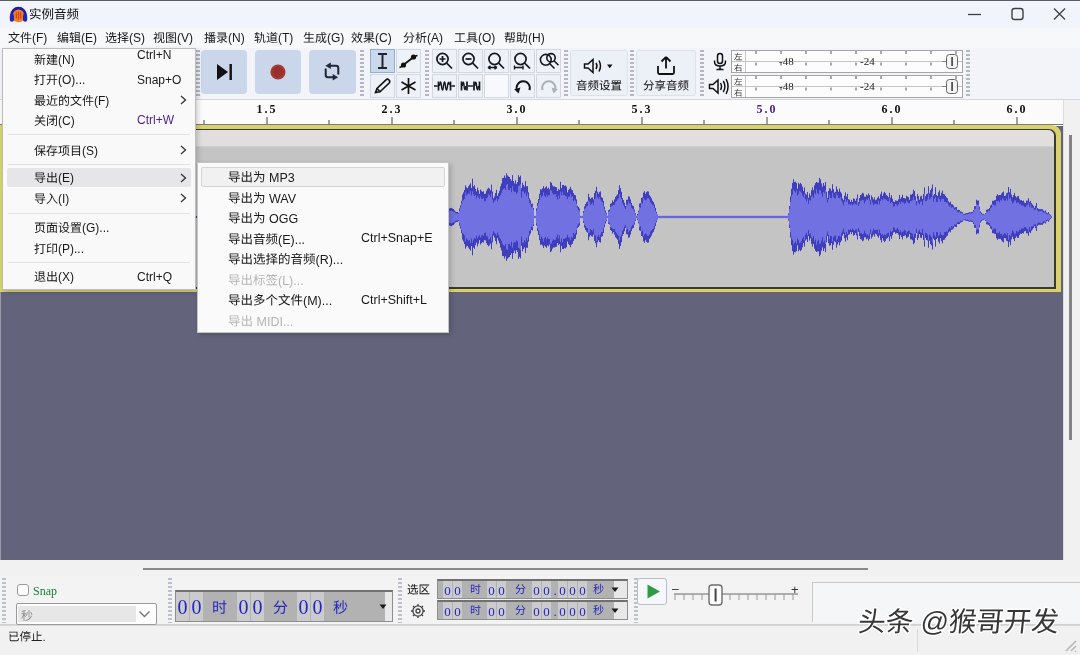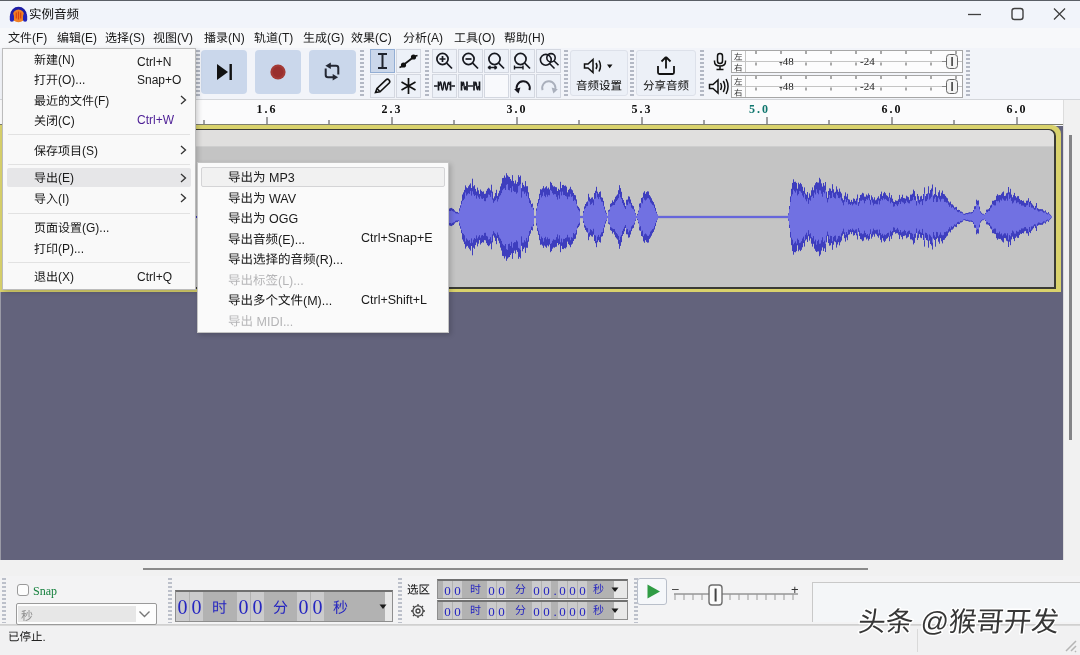--- a/index.html
+++ b/index.html
@@ -330,46 +330,46 @@
       <path d="M321 17 V24"></path>
       <path d="M383 20 V24"></path>
       <path d="M446 17 V24"></path>
       <path d="M508 20 V24"></path>
       <path d="M571 17 V24"></path>
       <path d="M633 20 V24"></path>
       <path d="M696 17 V24"></path>
       <path d="M758 20 V24"></path>
       <path d="M821 17 V24"></path>
     </svg>
-    <div class="abs" style="left:249px;top:102px;width:36px;text-align:center;font:bold 12px 'Liberation Serif',serif;color:#111;letter-spacing:2px">1.6</div>
+    <div class="abs" style="left:249px;top:102px;width:36px;text-align:center;font:bold 12px 'Liberation Serif',serif;color:#111;letter-spacing:2px">1.5</div>
     <div class="abs" style="left:374px;top:102px;width:36px;text-align:center;font:bold 12px 'Liberation Serif',serif;color:#111;letter-spacing:2px">2.3</div>
     <div class="abs" style="left:499px;top:102px;width:36px;text-align:center;font:bold 12px 'Liberation Serif',serif;color:#111;letter-spacing:2px">3.0</div>
     <div class="abs" style="left:624px;top:102px;width:36px;text-align:center;font:bold 12px 'Liberation Serif',serif;color:#111;letter-spacing:2px">5.3</div>
-    <div class="abs" style="left:749px;top:102px;width:36px;font:bold 12px 'Liberation Serif',serif;color:#0f766e;letter-spacing:2px">5.0</div>
+    <div class="abs" style="left:749px;top:102px;width:36px;text-align:center;font:bold 12px 'Liberation Serif',serif;color:#4c1d95;letter-spacing:2px">5.0</div>
     <div class="abs" style="left:874px;top:102px;width:36px;text-align:center;font:bold 12px 'Liberation Serif',serif;color:#111;letter-spacing:2px">6.0</div>
     <div class="abs" style="left:999px;top:102px;width:36px;text-align:center;font:bold 12px 'Liberation Serif',serif;color:#111;letter-spacing:2px">6.0</div>
     <div class="abs" style="left:0;top:125px;width:1061px;height:167px;background:#d9d26c;border-top-right-radius:9px"></div>
 <div class="abs" style="left:2px;top:129px;width:1054px;height:160px;background:#3a3a35;border-top-right-radius:7px"></div>
 <div class="abs" style="left:3px;top:130px;width:1051px;height:157px;background:#c4c4c4;border-top-right-radius:6px"></div>
 <div class="abs" style="left:3px;top:130px;width:1051px;height:17px;background:#e0dfde;border-top-right-radius:6px;border-bottom:1px solid #cecece"></div>
     <svg class="abs" style="left:0;top:0" width="1062" height="292">
       <rect x="143" y="216" width="909" height="2" fill="#3535bb"></rect>
       <path d="M443.5 213.2V220.8M444.5 212.5V221.5M445.5 212.4V221.6M446.5 211.4V222.6M447.5 211.8V222.2M448.5 210.4V223.6M449.5 208.5V225.5M450.5 208.1V225.9M451.5 207.9V226.1M452.5 208.6V225.4M453.5 209.0V225.0M454.5 210.3V223.7M455.5 211.5V222.5M456.5 211.9V222.1M457.5 211.9V222.1M458.5 212.8V221.2M459.5 208.3V225.7M460.5 205.3V228.7M461.5 200.8V233.2M462.5 194.5V239.5M463.5 192.4V241.6M464.5 189.9V244.1M465.5 185.4V248.6M466.5 187.4V246.6M467.5 188.1V245.9M468.5 186.3V247.7M469.5 184.8V249.2M470.5 183.4V250.6M471.5 188.0V246.0M472.5 178.7V255.3M473.5 186.3V247.7M474.5 185.2V248.8M475.5 188.9V245.1M476.5 191.5V242.5M477.5 187.6V246.4M478.5 190.3V243.7M479.5 193.9V240.1M480.5 189.5V244.5M481.5 190.9V243.1M482.5 191.8V242.2M483.5 191.4V242.6M484.5 193.9V240.1M485.5 193.6V240.4M486.5 190.8V243.2M487.5 188.9V245.1M488.5 187.8V246.2M489.5 188.6V245.4M490.5 190.3V243.7M491.5 184.7V249.3M492.5 191.6V242.4M493.5 198.4V235.6M494.5 196.4V237.6M495.5 193.0V241.0M496.5 189.8V244.2M497.5 195.9V238.1M498.5 193.3V240.7M499.5 190.7V243.3M500.5 186.4V247.6M501.5 183.5V250.5M502.5 178.1V255.9M503.5 177.9V256.1M504.5 175.5V258.5M505.5 177.6V256.4M506.5 173.2V260.8M507.5 175.3V258.7M508.5 176.5V257.5M509.5 177.0V257.0M510.5 179.0V255.0M511.5 180.7V253.3M512.5 175.1V258.9M513.5 181.0V253.0M514.5 183.4V250.6M515.5 180.4V253.6M516.5 183.8V250.2M517.5 182.1V251.9M518.5 175.2V258.8M519.5 177.1V256.9M520.5 175.6V258.4M521.5 188.1V245.9M522.5 182.7V251.3M523.5 185.0V249.0M524.5 186.5V247.5M525.5 181.1V252.9M526.5 186.3V247.7M527.5 186.2V247.8M528.5 192.3V241.7M529.5 198.2V235.8M530.5 200.4V233.6M531.5 204.0V230.0M532.5 203.5V230.5M533.5 207.9V226.1M534.5 215.9V218.1M535.5 215.9V218.1M536.5 208.4V225.6M537.5 202.9V231.1M538.5 199.1V234.9M539.5 193.8V240.2M540.5 189.2V244.8M541.5 189.5V244.5M542.5 188.4V245.6M543.5 186.1V247.9M544.5 188.4V245.6M545.5 187.3V246.7M546.5 186.2V247.8M547.5 188.6V245.4M548.5 187.6V246.4M549.5 189.4V244.6M550.5 181.8V252.2M551.5 182.9V251.1M552.5 185.3V248.7M553.5 186.6V247.4M554.5 186.3V247.7M555.5 187.1V246.9M556.5 187.3V246.7M557.5 191.0V243.0M558.5 188.8V245.2M559.5 189.9V244.1M560.5 181.8V252.2M561.5 188.1V245.9M562.5 185.0V249.0M563.5 184.9V249.1M564.5 185.9V248.1M565.5 185.5V248.5M566.5 186.7V247.3M567.5 192.4V241.6M568.5 189.9V244.1M569.5 188.8V245.2M570.5 186.8V247.2M571.5 189.3V244.7M572.5 190.3V243.7M573.5 193.0V241.0M574.5 194.9V239.1M575.5 195.3V238.7M576.5 199.4V234.6M577.5 205.7V228.3M578.5 206.9V227.1M579.5 208.5V225.5M580.5 215.9V218.1M581.5 215.9V218.1M582.5 215.9V218.1M583.5 211.0V223.0M584.5 206.4V227.6M585.5 204.0V230.0M586.5 202.3V231.7M587.5 201.4V232.6M588.5 193.8V240.2M589.5 197.3V236.7M590.5 198.9V235.1M591.5 197.7V236.3M592.5 197.3V236.7M593.5 199.3V234.7M594.5 193.0V241.0M595.5 190.8V243.2M596.5 186.8V247.2M597.5 191.7V242.3M598.5 193.7V240.3M599.5 192.0V242.0M600.5 191.4V242.6M601.5 197.3V236.7M602.5 197.8V236.2M603.5 200.9V233.1M604.5 206.6V227.4M605.5 210.4V223.6M606.5 212.8V221.2M607.5 215.9V218.1M608.5 210.2V223.8M609.5 209.5V224.5M610.5 203.8V230.2M611.5 203.1V230.9M612.5 200.4V233.6M613.5 201.8V232.2M614.5 199.4V234.6M615.5 196.8V237.2M616.5 195.6V238.4M617.5 194.4V239.6M618.5 190.2V243.8M619.5 185.2V248.8M620.5 188.1V245.9M621.5 191.8V242.2M622.5 198.1V235.9M623.5 200.0V234.0M624.5 202.7V231.3M625.5 206.0V228.0M626.5 199.8V234.2M627.5 199.6V234.4M628.5 196.3V237.7M629.5 196.7V237.3M630.5 199.5V234.5M631.5 202.9V231.1M632.5 205.4V228.6M633.5 206.1V227.9M634.5 209.4V224.6M635.5 213.1V220.9M636.5 215.9V218.1M637.5 213.9V220.1M638.5 210.6V223.4M639.5 203.6V230.4M640.5 203.1V230.9M641.5 198.0V236.0M642.5 197.4V236.6M643.5 192.6V241.4M644.5 191.2V242.8M645.5 193.8V240.2M646.5 192.1V241.9M647.5 191.3V242.7M648.5 191.5V242.5M649.5 195.1V238.9M650.5 196.5V237.5M651.5 198.3V235.7M652.5 200.7V233.3M653.5 202.1V231.9M654.5 204.5V229.5M655.5 207.9V226.1M656.5 211.7V222.3M657.5 214.5V219.5M658.5 215.9V218.1M659.5 215.9V218.1M660.5 215.9V218.1M661.5 215.9V218.1M662.5 215.9V218.1M663.5 215.9V218.1M664.5 215.9V218.1M665.5 215.9V218.1M666.5 215.9V218.1M667.5 215.9V218.1M668.5 215.9V218.1M669.5 215.9V218.1M670.5 215.9V218.1M671.5 215.9V218.1M672.5 215.9V218.1M673.5 215.9V218.1M674.5 215.9V218.1M675.5 215.9V218.1M676.5 215.9V218.1M677.5 215.9V218.1M678.5 215.9V218.1M679.5 215.9V218.1M680.5 215.9V218.1M681.5 215.9V218.1M682.5 215.9V218.1M683.5 215.9V218.1M684.5 215.9V218.1M685.5 215.9V218.1M686.5 215.9V218.1M687.5 215.9V218.1M688.5 215.9V218.1M689.5 215.9V218.1M690.5 215.9V218.1M691.5 215.9V218.1M692.5 215.9V218.1M693.5 215.9V218.1M694.5 215.9V218.1M695.5 215.9V218.1M696.5 215.9V218.1M697.5 215.9V218.1M698.5 215.9V218.1M699.5 215.9V218.1M700.5 215.9V218.1M701.5 215.9V218.1M702.5 215.9V218.1M703.5 215.9V218.1M704.5 215.9V218.1M705.5 215.9V218.1M706.5 215.9V218.1M707.5 215.9V218.1M708.5 215.9V218.1M709.5 215.9V218.1M710.5 215.9V218.1M711.5 215.9V218.1M712.5 215.9V218.1M713.5 215.9V218.1M714.5 215.9V218.1M715.5 215.9V218.1M716.5 215.9V218.1M717.5 215.9V218.1M718.5 215.9V218.1M719.5 215.9V218.1M720.5 215.9V218.1M721.5 215.9V218.1M722.5 215.9V218.1M723.5 215.9V218.1M724.5 215.9V218.1M725.5 215.9V218.1M726.5 215.9V218.1M727.5 215.9V218.1M728.5 215.9V218.1M729.5 215.9V218.1M730.5 215.9V218.1M731.5 215.9V218.1M732.5 215.9V218.1M733.5 215.9V218.1M734.5 215.9V218.1M735.5 215.9V218.1M736.5 215.9V218.1M737.5 215.9V218.1M738.5 215.9V218.1M739.5 215.9V218.1M740.5 215.9V218.1M741.5 215.9V218.1M742.5 215.9V218.1M743.5 215.9V218.1M744.5 215.9V218.1M745.5 215.9V218.1M746.5 215.9V218.1M747.5 215.9V218.1M748.5 215.9V218.1M749.5 215.9V218.1M750.5 215.9V218.1M751.5 215.9V218.1M752.5 215.9V218.1M753.5 215.9V218.1M754.5 215.9V218.1M755.5 215.9V218.1M756.5 215.9V218.1M757.5 215.9V218.1M758.5 215.9V218.1M759.5 215.9V218.1M760.5 215.9V218.1M761.5 215.9V218.1M762.5 215.9V218.1M763.5 215.9V218.1M764.5 215.9V218.1M765.5 215.9V218.1M766.5 215.9V218.1M767.5 215.9V218.1M768.5 215.9V218.1M769.5 215.9V218.1M770.5 215.9V218.1M771.5 215.9V218.1M772.5 215.9V218.1M773.5 215.9V218.1M774.5 215.9V218.1M775.5 215.9V218.1M776.5 215.9V218.1M777.5 215.9V218.1M778.5 215.9V218.1M779.5 215.9V218.1M780.5 215.9V218.1M781.5 215.9V218.1M782.5 215.9V218.1M783.5 215.9V218.1M784.5 215.9V218.1M785.5 215.9V218.1M786.5 215.9V218.1M787.5 215.9V218.1M788.5 213.3V220.7M789.5 206.0V228.0M790.5 196.4V237.6M791.5 188.8V245.2M792.5 182.9V251.1M793.5 179.3V254.7M794.5 181.9V252.1M795.5 181.7V252.3M796.5 182.9V251.1M797.5 188.7V245.3M798.5 182.7V251.3M799.5 184.2V249.8M800.5 182.9V251.1M801.5 184.2V249.8M802.5 186.7V247.3M803.5 190.9V243.1M804.5 187.4V246.6M805.5 193.5V240.5M806.5 194.7V239.3M807.5 192.0V242.0M808.5 197.8V236.2M809.5 193.4V240.6M810.5 195.6V238.4M811.5 190.3V243.7M812.5 187.4V246.6M813.5 190.2V243.8M814.5 185.3V248.7M815.5 183.2V250.8M816.5 182.0V252.0M817.5 182.5V251.5M818.5 182.6V251.4M819.5 177.8V256.2M820.5 179.4V254.6M821.5 183.4V250.6M822.5 186.6V247.4M823.5 183.0V251.0M824.5 185.6V248.4M825.5 182.0V252.0M826.5 191.7V242.3M827.5 197.9V236.1M828.5 191.0V243.0M829.5 188.3V245.7M830.5 188.7V245.3M831.5 190.9V243.1M832.5 184.2V249.8M833.5 189.3V244.7M834.5 192.6V241.4M835.5 191.8V242.2M836.5 186.4V247.6M837.5 189.5V244.5M838.5 191.8V242.2M839.5 188.6V245.4M840.5 191.7V242.3M841.5 193.4V240.6M842.5 198.4V235.6M843.5 200.1V233.9M844.5 195.8V238.2M845.5 192.4V241.6M846.5 196.5V237.5M847.5 193.8V240.2M848.5 199.2V234.8M849.5 199.6V234.4M850.5 201.9V232.1M851.5 199.9V234.1M852.5 201.9V232.1M853.5 198.4V235.6M854.5 198.9V235.1M855.5 200.8V233.2M856.5 198.6V235.4M857.5 194.5V239.5M858.5 202.1V231.9M859.5 198.0V236.0M860.5 195.0V239.0M861.5 194.5V239.5M862.5 192.8V241.2M863.5 193.4V240.6M864.5 196.6V237.4M865.5 196.7V237.3M866.5 194.5V239.5M867.5 195.5V238.5M868.5 193.4V240.6M869.5 194.9V239.1M870.5 199.8V234.2M871.5 195.4V238.6M872.5 197.3V236.7M873.5 199.4V234.6M874.5 197.3V236.7M875.5 200.3V233.7M876.5 199.5V234.5M877.5 197.8V236.2M878.5 196.3V237.7M879.5 198.6V235.4M880.5 194.2V239.8M881.5 191.6V242.4M882.5 195.9V238.1M883.5 193.3V240.7M884.5 191.9V242.1M885.5 193.2V240.8M886.5 195.2V238.8M887.5 195.9V238.1M888.5 197.3V236.7M889.5 192.8V241.2M890.5 197.6V236.4M891.5 195.1V238.9M892.5 198.7V235.3M893.5 201.5V232.5M894.5 202.0V232.0M895.5 200.3V233.7M896.5 200.8V233.2M897.5 200.8V233.2M898.5 199.3V234.7M899.5 194.9V239.1M900.5 198.7V235.3M901.5 197.1V236.9M902.5 194.7V239.3M903.5 198.0V236.0M904.5 198.2V235.8M905.5 198.7V235.3M906.5 195.7V238.3M907.5 196.5V237.5M908.5 197.2V236.8M909.5 199.8V234.2M910.5 194.6V239.4M911.5 194.6V239.4M912.5 193.7V240.3M913.5 189.6V244.4M914.5 191.1V242.9M915.5 196.2V237.8M916.5 200.9V233.1M917.5 194.0V240.0M918.5 196.1V237.9M919.5 199.8V234.2M920.5 196.4V237.6M921.5 195.8V238.2M922.5 199.0V235.0M923.5 194.0V240.0M924.5 187.4V246.6M925.5 196.1V237.9M926.5 194.0V240.0M927.5 193.5V240.5M928.5 186.3V247.7M929.5 193.4V240.6M930.5 190.0V244.0M931.5 188.5V245.5M932.5 184.5V249.5M933.5 195.4V238.6M934.5 194.0V240.0M935.5 187.3V246.7M936.5 194.9V239.1M937.5 196.1V237.9M938.5 192.3V241.7M939.5 190.3V243.7M940.5 195.8V238.2M941.5 192.7V241.3M942.5 190.6V243.4M943.5 194.0V240.0M944.5 194.3V239.7M945.5 195.9V238.1M946.5 197.4V236.6M947.5 198.3V235.7M948.5 201.3V232.7M949.5 202.5V231.5M950.5 201.6V232.4M951.5 204.2V229.8M952.5 204.4V229.6M953.5 205.5V228.5M954.5 207.5V226.5M955.5 207.2V226.8M956.5 206.9V227.1M957.5 210.0V224.0M958.5 209.8V224.2M959.5 210.0V224.0M960.5 211.4V222.6M961.5 211.6V222.4M962.5 212.2V221.8M963.5 213.7V220.3M964.5 213.8V220.2M965.5 213.3V220.7M966.5 213.0V221.0M967.5 213.0V221.0M968.5 212.6V221.4M969.5 212.2V221.8M970.5 212.4V221.6M971.5 212.1V221.9M972.5 211.9V222.1M973.5 210.0V224.0M974.5 206.3V227.7M975.5 206.1V227.9M976.5 199.7V234.3M977.5 200.7V233.3M978.5 200.4V233.6M979.5 206.6V227.4M980.5 211.3V222.7M981.5 212.7V221.3M982.5 213.7V220.3M983.5 213.8V220.2M984.5 214.6V219.4M985.5 213.0V221.0M986.5 209.7V224.3M987.5 209.5V224.5M988.5 209.2V224.8M989.5 208.0V226.0M990.5 205.5V228.5M991.5 204.6V229.4M992.5 200.8V233.2M993.5 200.8V233.2M994.5 200.2V233.8M995.5 199.9V234.1M996.5 195.8V238.2M997.5 194.2V239.8M998.5 195.3V238.7M999.5 195.0V239.0M1000.5 195.1V238.9M1001.5 193.7V240.3M1002.5 192.3V241.7M1003.5 191.5V242.5M1004.5 196.0V238.0M1005.5 195.7V238.3M1006.5 193.3V240.7M1007.5 192.7V241.3M1008.5 187.0V247.0M1009.5 192.3V241.7M1010.5 188.8V245.2M1011.5 194.6V239.4M1012.5 197.3V236.7M1013.5 195.1V238.9M1014.5 192.9V241.1M1015.5 196.1V237.9M1016.5 197.5V236.5M1017.5 196.2V237.8M1018.5 196.1V237.9M1019.5 198.9V235.1M1020.5 200.3V233.7M1021.5 200.0V234.0M1022.5 201.0V233.0M1023.5 200.6V233.4M1024.5 202.6V231.4M1025.5 203.1V230.9M1026.5 200.7V233.3M1027.5 200.6V233.4M1028.5 198.2V235.8M1029.5 201.9V232.1M1030.5 200.9V233.1M1031.5 203.2V230.8M1032.5 204.5V229.5M1033.5 205.8V228.2M1034.5 207.8V226.2M1035.5 205.9V228.1M1036.5 203.0V231.0M1037.5 208.1V225.9M1038.5 208.8V225.2M1039.5 209.2V224.8M1040.5 209.1V224.9M1041.5 209.2V224.8M1042.5 209.2V224.8M1043.5 210.5V223.5M1044.5 211.3V222.7M1045.5 210.4V223.6M1046.5 212.4V221.6M1047.5 213.2V220.8M1048.5 212.1V221.9M1049.5 213.8V220.2M1050.5 214.8V219.2M1051.5 215.9V218.1" stroke="#3e3ebe" stroke-width="1"></path>
       <path d="M443.5 214.4V219.6M444.5 214.0V220.0M445.5 213.7V220.3M446.5 213.0V221.0M447.5 213.6V220.4M448.5 212.1V221.9M449.5 211.0V223.0M450.5 211.0V223.0M451.5 210.4V223.6M452.5 211.1V222.9M453.5 211.6V222.4M454.5 211.8V222.2M455.5 213.2V220.8M456.5 213.5V220.5M457.5 213.5V220.5M458.5 213.7V220.3M459.5 210.8V223.2M460.5 207.7V226.3M461.5 204.1V229.9M462.5 201.0V233.0M463.5 200.1V233.9M464.5 198.7V235.3M465.5 192.5V241.5M466.5 195.6V238.4M467.5 194.3V239.7M468.5 193.2V240.8M469.5 193.9V240.1M470.5 190.9V243.1M471.5 195.6V238.4M472.5 191.3V242.7M473.5 194.3V239.7M474.5 196.0V238.0M475.5 195.1V238.9M476.5 198.6V235.4M477.5 195.6V238.4M478.5 197.4V236.6M479.5 198.9V235.1M480.5 196.3V237.7M481.5 198.5V235.5M482.5 199.0V235.0M483.5 198.1V235.9M484.5 201.1V232.9M485.5 201.2V232.8M486.5 198.1V235.9M487.5 197.5V236.5M488.5 194.4V239.6M489.5 194.9V239.1M490.5 196.8V237.2M491.5 192.8V241.2M492.5 199.6V234.4M493.5 202.8V231.2M494.5 201.2V232.8M495.5 200.1V233.9M496.5 198.3V235.7M497.5 201.5V232.5M498.5 199.2V234.8M499.5 196.4V237.6M500.5 195.2V238.8M501.5 193.1V240.9M502.5 190.2V243.8M503.5 188.8V245.2M504.5 188.2V245.8M505.5 190.0V244.0M506.5 184.8V249.2M507.5 184.1V249.9M508.5 189.9V244.1M509.5 190.3V243.7M510.5 188.0V246.0M511.5 192.2V241.8M512.5 186.3V247.7M513.5 190.9V243.1M514.5 191.9V242.1M515.5 191.8V242.2M516.5 193.7V240.3M517.5 192.5V241.5M518.5 186.1V247.9M519.5 185.4V248.6M520.5 184.1V249.9M521.5 197.6V236.4M522.5 191.4V242.6M523.5 191.4V242.6M524.5 193.8V240.2M525.5 192.4V241.6M526.5 196.1V237.9M527.5 193.4V240.6M528.5 198.5V235.5M529.5 203.0V231.0M530.5 204.1V229.9M531.5 207.3V226.7M532.5 206.6V227.4M533.5 209.7V224.3M534.5 216.2V217.8M535.5 216.2V217.8M536.5 210.7V223.3M537.5 206.0V228.0M538.5 203.4V230.6M539.5 200.0V234.0M540.5 194.9V239.1M541.5 197.4V236.6M542.5 195.9V238.1M543.5 192.3V241.7M544.5 195.9V238.1M545.5 197.2V236.8M546.5 194.7V239.3M547.5 196.6V237.4M548.5 194.9V239.1M549.5 195.3V238.7M550.5 190.0V244.0M551.5 190.8V243.2M552.5 193.2V240.8M553.5 194.7V239.3M554.5 194.1V239.9M555.5 194.2V239.8M556.5 196.8V237.2M557.5 199.6V234.4M558.5 195.3V238.7M559.5 198.7V235.3M560.5 191.7V242.3M561.5 195.4V238.6M562.5 191.6V242.4M563.5 195.1V238.9M564.5 195.0V239.0M565.5 196.0V238.0M566.5 196.5V237.5M567.5 199.2V234.8M568.5 196.6V237.4M569.5 196.6V237.4M570.5 193.8V240.2M571.5 196.8V237.2M572.5 196.2V237.8M573.5 201.0V233.0M574.5 199.8V234.2M575.5 200.7V233.3M576.5 203.9V230.1M577.5 208.3V225.7M578.5 210.1V223.9M579.5 211.3V222.7M580.5 216.2V217.8M581.5 216.2V217.8M582.5 216.2V217.8M583.5 212.9V221.1M584.5 209.1V224.9M585.5 208.1V225.9M586.5 206.2V227.8M587.5 205.9V228.1M588.5 200.7V233.3M589.5 201.6V232.4M590.5 204.8V229.2M591.5 203.9V230.1M592.5 202.6V231.4M593.5 205.2V228.8M594.5 199.0V235.0M595.5 198.5V235.5M596.5 193.0V241.0M597.5 197.3V236.7M598.5 199.1V234.9M599.5 197.1V236.9M600.5 199.3V234.7M601.5 201.6V232.4M602.5 201.9V232.1M603.5 205.8V228.2M604.5 209.3V224.7M605.5 212.6V221.4M606.5 213.7V220.3M607.5 216.2V217.8M608.5 211.6V222.4M609.5 211.2V222.8M610.5 206.9V227.1M611.5 206.4V227.6M612.5 205.5V228.5M613.5 205.0V229.0M614.5 205.0V229.0M615.5 202.4V231.6M616.5 201.0V233.0M617.5 199.7V234.3M618.5 198.1V235.9M619.5 194.0V240.0M620.5 197.3V236.7M621.5 199.0V235.0M622.5 203.1V230.9M623.5 205.2V228.8M624.5 207.3V226.7M625.5 209.0V225.0M626.5 204.6V229.4M627.5 205.1V228.9M628.5 201.6V232.4M629.5 203.5V230.5M630.5 203.6V230.4M631.5 207.6V226.4M632.5 208.7V225.3M633.5 209.3V224.7M634.5 211.2V222.8M635.5 214.3V219.7M636.5 216.2V217.8M637.5 215.0V219.0M638.5 211.9V222.1M639.5 206.8V227.2M640.5 207.8V226.2M641.5 202.5V231.5M642.5 203.4V230.6M643.5 197.9V236.1M644.5 199.7V234.3M645.5 200.5V233.5M646.5 199.6V234.4M647.5 198.2V235.8M648.5 198.1V235.9M649.5 199.5V234.5M650.5 202.4V231.6M651.5 203.5V230.5M652.5 204.8V229.2M653.5 205.4V228.6M654.5 208.0V226.0M655.5 210.9V223.1M656.5 213.2V220.8M657.5 215.1V218.9M658.5 216.2V217.8M659.5 216.2V217.8M660.5 216.2V217.8M661.5 216.2V217.8M662.5 216.2V217.8M663.5 216.2V217.8M664.5 216.2V217.8M665.5 216.2V217.8M666.5 216.2V217.8M667.5 216.2V217.8M668.5 216.2V217.8M669.5 216.2V217.8M670.5 216.2V217.8M671.5 216.2V217.8M672.5 216.2V217.8M673.5 216.2V217.8M674.5 216.2V217.8M675.5 216.2V217.8M676.5 216.2V217.8M677.5 216.2V217.8M678.5 216.2V217.8M679.5 216.2V217.8M680.5 216.2V217.8M681.5 216.2V217.8M682.5 216.2V217.8M683.5 216.2V217.8M684.5 216.2V217.8M685.5 216.2V217.8M686.5 216.2V217.8M687.5 216.2V217.8M688.5 216.2V217.8M689.5 216.2V217.8M690.5 216.2V217.8M691.5 216.2V217.8M692.5 216.2V217.8M693.5 216.2V217.8M694.5 216.2V217.8M695.5 216.2V217.8M696.5 216.2V217.8M697.5 216.2V217.8M698.5 216.2V217.8M699.5 216.2V217.8M700.5 216.2V217.8M701.5 216.2V217.8M702.5 216.2V217.8M703.5 216.2V217.8M704.5 216.2V217.8M705.5 216.2V217.8M706.5 216.2V217.8M707.5 216.2V217.8M708.5 216.2V217.8M709.5 216.2V217.8M710.5 216.2V217.8M711.5 216.2V217.8M712.5 216.2V217.8M713.5 216.2V217.8M714.5 216.2V217.8M715.5 216.2V217.8M716.5 216.2V217.8M717.5 216.2V217.8M718.5 216.2V217.8M719.5 216.2V217.8M720.5 216.2V217.8M721.5 216.2V217.8M722.5 216.2V217.8M723.5 216.2V217.8M724.5 216.2V217.8M725.5 216.2V217.8M726.5 216.2V217.8M727.5 216.2V217.8M728.5 216.2V217.8M729.5 216.2V217.8M730.5 216.2V217.8M731.5 216.2V217.8M732.5 216.2V217.8M733.5 216.2V217.8M734.5 216.2V217.8M735.5 216.2V217.8M736.5 216.2V217.8M737.5 216.2V217.8M738.5 216.2V217.8M739.5 216.2V217.8M740.5 216.2V217.8M741.5 216.2V217.8M742.5 216.2V217.8M743.5 216.2V217.8M744.5 216.2V217.8M745.5 216.2V217.8M746.5 216.2V217.8M747.5 216.2V217.8M748.5 216.2V217.8M749.5 216.2V217.8M750.5 216.2V217.8M751.5 216.2V217.8M752.5 216.2V217.8M753.5 216.2V217.8M754.5 216.2V217.8M755.5 216.2V217.8M756.5 216.2V217.8M757.5 216.2V217.8M758.5 216.2V217.8M759.5 216.2V217.8M760.5 216.2V217.8M761.5 216.2V217.8M762.5 216.2V217.8M763.5 216.2V217.8M764.5 216.2V217.8M765.5 216.2V217.8M766.5 216.2V217.8M767.5 216.2V217.8M768.5 216.2V217.8M769.5 216.2V217.8M770.5 216.2V217.8M771.5 216.2V217.8M772.5 216.2V217.8M773.5 216.2V217.8M774.5 216.2V217.8M775.5 216.2V217.8M776.5 216.2V217.8M777.5 216.2V217.8M778.5 216.2V217.8M779.5 216.2V217.8M780.5 216.2V217.8M781.5 216.2V217.8M782.5 216.2V217.8M783.5 216.2V217.8M784.5 216.2V217.8M785.5 216.2V217.8M786.5 216.2V217.8M787.5 216.2V217.8M788.5 214.5V219.5M789.5 209.2V224.8M790.5 202.0V232.0M791.5 196.3V237.7M792.5 194.3V239.7M793.5 189.7V244.3M794.5 191.2V242.8M795.5 192.6V241.4M796.5 190.5V243.5M797.5 195.4V238.6M798.5 194.1V239.9M799.5 190.9V243.1M800.5 191.4V242.6M801.5 192.8V241.2M802.5 195.5V238.5M803.5 197.4V236.6M804.5 193.9V240.1M805.5 199.3V234.7M806.5 201.3V232.7M807.5 198.6V235.4M808.5 203.8V230.2M809.5 199.7V234.3M810.5 200.7V233.3M811.5 196.8V237.2M812.5 195.8V238.2M813.5 197.9V236.1M814.5 192.6V241.4M815.5 194.4V239.6M816.5 189.3V244.7M817.5 192.9V241.1M818.5 194.3V239.7M819.5 190.2V243.8M820.5 190.5V243.5M821.5 193.7V240.3M822.5 196.7V237.3M823.5 192.0V242.0M824.5 193.4V240.6M825.5 190.1V243.9M826.5 198.3V235.7M827.5 202.4V231.6M828.5 199.2V234.8M829.5 194.9V239.1M830.5 198.2V235.8M831.5 198.0V236.0M832.5 192.7V241.3M833.5 196.9V237.1M834.5 198.1V235.9M835.5 198.5V235.5M836.5 193.6V240.4M837.5 195.3V238.7M838.5 198.0V236.0M839.5 198.2V235.8M840.5 197.3V236.7M841.5 200.6V233.4M842.5 202.6V231.4M843.5 205.3V228.7M844.5 201.7V232.3M845.5 199.0V235.0M846.5 202.0V232.0M847.5 200.0V234.0M848.5 204.4V229.6M849.5 204.0V230.0M850.5 205.0V229.0M851.5 203.8V230.2M852.5 205.4V228.6M853.5 204.2V229.8M854.5 203.3V230.7M855.5 204.4V229.6M856.5 204.7V229.3M857.5 199.8V234.2M858.5 205.9V228.1M859.5 203.4V230.6M860.5 200.7V233.3M861.5 200.8V233.2M862.5 199.8V234.2M863.5 200.3V233.7M864.5 203.3V230.7M865.5 201.0V233.0M866.5 199.1V234.9M867.5 199.9V234.1M868.5 198.2V235.8M869.5 200.3V233.7M870.5 204.7V229.3M871.5 200.1V233.9M872.5 202.6V231.4M873.5 205.4V228.6M874.5 203.9V230.1M875.5 203.7V230.3M876.5 204.2V229.8M877.5 204.3V229.7M878.5 200.6V233.4M879.5 204.4V229.6M880.5 200.9V233.1M881.5 199.1V234.9M882.5 200.2V233.8M883.5 198.3V235.7M884.5 199.5V234.5M885.5 198.9V235.1M886.5 199.8V234.2M887.5 201.0V233.0M888.5 201.3V232.7M889.5 197.9V236.1M890.5 203.3V230.7M891.5 201.9V232.1M892.5 203.0V231.0M893.5 206.7V227.3M894.5 206.3V227.7M895.5 204.0V230.0M896.5 204.6V229.4M897.5 206.1V227.9M898.5 204.3V229.7M899.5 202.0V232.0M900.5 204.0V230.0M901.5 201.5V232.5M902.5 202.2V231.8M903.5 202.7V231.3M904.5 204.1V229.9M905.5 203.0V231.0M906.5 200.6V233.4M907.5 202.2V231.8M908.5 203.2V230.8M909.5 203.4V230.6M910.5 201.1V232.9M911.5 201.1V232.9M912.5 200.2V233.8M913.5 196.9V237.1M914.5 199.9V234.1M915.5 200.5V233.5M916.5 205.5V228.5M917.5 198.8V235.2M918.5 202.7V231.3M919.5 204.3V229.7M920.5 201.8V232.2M921.5 201.2V232.8M922.5 205.1V228.9M923.5 200.2V233.8M924.5 193.4V240.6M925.5 201.3V232.7M926.5 201.0V233.0M927.5 199.4V234.6M928.5 194.2V239.8M929.5 199.6V234.4M930.5 198.4V235.6M931.5 196.8V237.2M932.5 191.3V242.7M933.5 202.0V232.0M934.5 198.6V235.4M935.5 196.9V237.1M936.5 202.1V231.9M937.5 201.8V232.2M938.5 197.7V236.3M939.5 199.3V234.7M940.5 201.6V232.4M941.5 199.2V234.8M942.5 198.7V235.3M943.5 198.9V235.1M944.5 201.9V232.1M945.5 201.9V232.1M946.5 202.6V231.4M947.5 202.5V231.5M948.5 204.7V229.3M949.5 206.8V227.2M950.5 205.3V228.7M951.5 207.7V226.3M952.5 207.0V227.0M953.5 208.1V225.9M954.5 209.6V224.4M955.5 209.2V224.8M956.5 210.2V223.8M957.5 211.8V222.2M958.5 212.2V221.8M959.5 211.5V222.5M960.5 213.1V220.9M961.5 212.9V221.1M962.5 213.3V220.7M963.5 214.5V219.5M964.5 214.8V219.2M965.5 214.5V219.5M966.5 214.0V220.0M967.5 214.2V219.8M968.5 213.8V220.2M969.5 213.5V220.5M970.5 213.4V220.6M971.5 213.5V220.5M972.5 213.0V221.0M973.5 211.7V222.3M974.5 209.1V224.9M975.5 208.8V225.2M976.5 203.9V230.1M977.5 205.0V229.0M978.5 204.6V229.4M979.5 209.3V224.7M980.5 212.7V221.3M981.5 213.8V220.2M982.5 214.5V219.5M983.5 214.5V219.5M984.5 215.2V218.8M985.5 213.9V220.1M986.5 211.7V222.3M987.5 212.1V221.9M988.5 210.9V223.1M989.5 211.0V223.0M990.5 208.3V225.7M991.5 207.4V226.6M992.5 204.1V229.9M993.5 204.8V229.2M994.5 205.4V228.6M995.5 205.4V228.6M996.5 201.0V233.0M997.5 201.3V232.7M998.5 200.8V233.2M999.5 202.4V231.6M1000.5 199.7V234.3M1001.5 200.6V233.4M1002.5 198.4V235.6M1003.5 199.6V234.4M1004.5 200.7V233.3M1005.5 200.6V233.4M1006.5 198.6V235.4M1007.5 200.7V233.3M1008.5 194.3V239.7M1009.5 198.9V235.1M1010.5 197.7V236.3M1011.5 200.9V233.1M1012.5 203.5V230.5M1013.5 202.5V231.5M1014.5 200.5V233.5M1015.5 200.3V233.7M1016.5 203.2V230.8M1017.5 202.3V231.7M1018.5 202.3V231.7M1019.5 204.2V229.8M1020.5 203.9V230.1M1021.5 205.6V228.4M1022.5 205.5V228.5M1023.5 205.6V228.4M1024.5 206.8V227.2M1025.5 207.0V227.0M1026.5 205.4V228.6M1027.5 205.1V228.9M1028.5 202.2V231.8M1029.5 207.0V227.0M1030.5 204.3V229.7M1031.5 207.6V226.4M1032.5 207.6V226.4M1033.5 208.5V225.5M1034.5 209.8V224.2M1035.5 209.5V224.5M1036.5 207.5V226.5M1037.5 210.4V223.6M1038.5 211.5V222.5M1039.5 211.3V222.7M1040.5 210.9V223.1M1041.5 210.8V223.2M1042.5 211.6V222.4M1043.5 212.6V221.4M1044.5 212.5V221.5M1045.5 212.3V221.7M1046.5 213.9V220.1M1047.5 214.4V219.6M1048.5 213.7V220.3M1049.5 214.6V219.4M1050.5 215.6V218.4M1051.5 216.1V217.9" stroke="#7171e2" stroke-width="1"></path>
     </svg>
     <div class="abs" style="left:2px;top:48px;width:194px;height:242px;background:#f9f9f9;border:1px solid #bcbcbc;box-shadow:2px 2px 5px rgba(0,0,0,0.18)"></div>
     <div class="abs" style="left:7px;top:168px;width:184px;height:19px;background:#e6e6e8;border-radius:2px"></div>
     <svg style="position:absolute;left:34px;top:53.0px;overflow:visible" width="43" height="15" fill="#1a1a1a">
       <g>
         <use href="#z31" transform="translate(0.0,11.0) scale(0.01200,0.01200)"></use>
         <use href="#z32" transform="translate(12.0,11.0) scale(0.01200,0.01200)"></use>
         <text x="24.0" y="11.0" font-family="Liberation Sans" font-size="12px" font-weight="normal">(N)</text>
       </g>
     </svg>
-    <div class="abs" style="left:137px;top:55px;font-size:12px;color:#1a1a1a">Ctrl+N</div>
+    <div class="abs" style="left:137px;top:48px;font-size:12px;color:#1a1a1a">Ctrl+N</div>
     <svg style="position:absolute;left:34px;top:73.0px;overflow:visible" width="53" height="15" fill="#1a1a1a">
       <g>
         <use href="#z33" transform="translate(0.0,11.0) scale(0.01200,0.01200)"></use>
         <use href="#z34" transform="translate(12.0,11.0) scale(0.01200,0.01200)"></use>
         <text x="24.0" y="11.0" font-family="Liberation Sans" font-size="12px" font-weight="normal">(O)...</text>
       </g>
     </svg>
     <div class="abs" style="left:137px;top:72.5px;font-size:12px;color:#1a1a1a">Snap+O</div>
     <svg style="position:absolute;left:34px;top:93.5px;overflow:visible" width="77" height="15" fill="#1a1a1a">
       <g>

